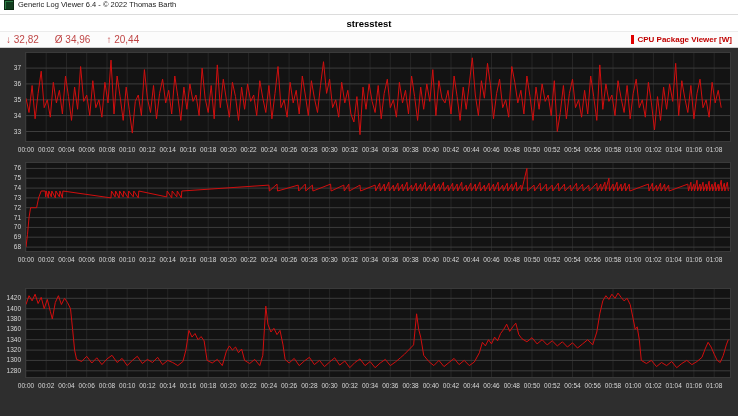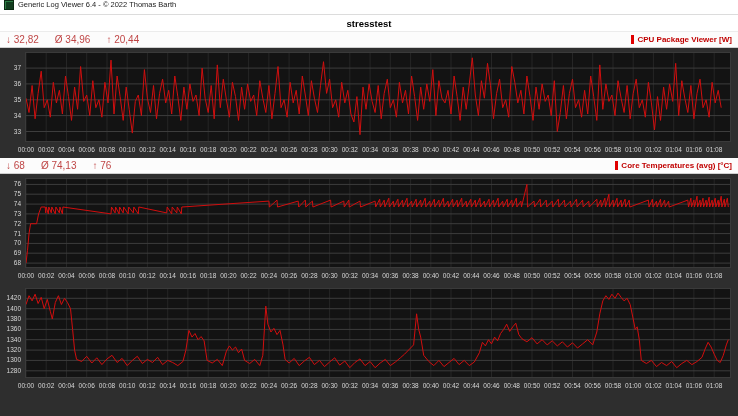--- a/index.html
+++ b/index.html
@@ -135,31 +135,20 @@
         <div class="xtick" style="left: 633.2px;">01:00</div>
         <div class="xtick" style="left: 653.4px;">01:02</div>
         <div class="xtick" style="left: 673.7px;">01:04</div>
         <div class="xtick" style="left: 693.9px;">01:06</div>
         <div class="xtick" style="left: 714.2px;">01:08</div>
       </div>
   </div>
 </section>
 
 <section class="chart-block">
-  <div class="chart-header">
-    <div class="stats">
-      <span class="stat">↓ 68</span>
-      <span class="stat">Ø 74,13</span>
-      <span class="stat">↑ 76</span>
-    </div>
-    <div class="ctitle-wrap">
-      <span class="cbar"></span>
-      <span class="ctitle">Core Temperatures (avg) [°C]</span>
-    </div>
-  </div>
   <div class="chart-body">
     <div class="y-axis">
         <div class="ytick" style="top: 2.4px;">76</div>
         <div class="ytick" style="top: 12.2px;">75</div>
         <div class="ytick" style="top: 22.1px;">74</div>
         <div class="ytick" style="top: 31.9px;">73</div>
         <div class="ytick" style="top: 41.7px;">72</div>
         <div class="ytick" style="top: 51.6px;">71</div>
         <div class="ytick" style="top: 61.4px;">70</div>
         <div class="ytick" style="top: 71.2px;">69</div>

